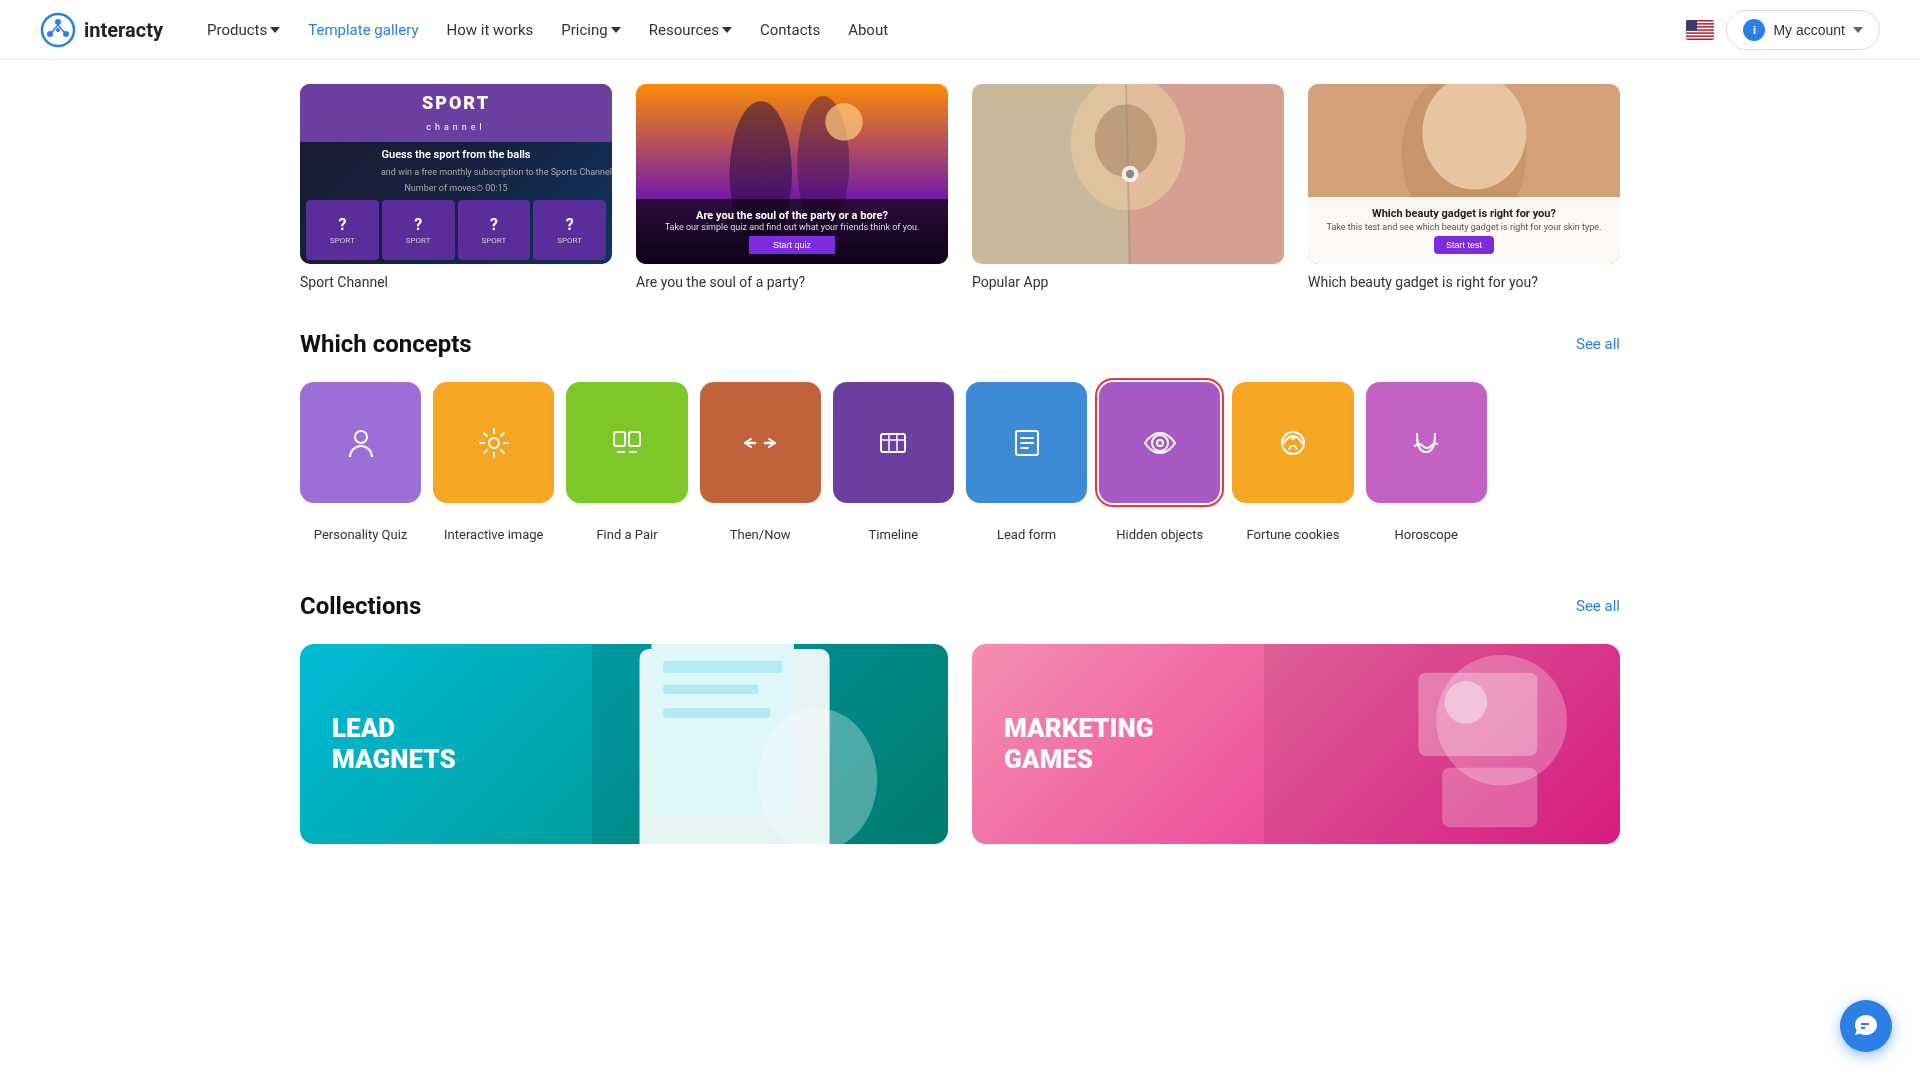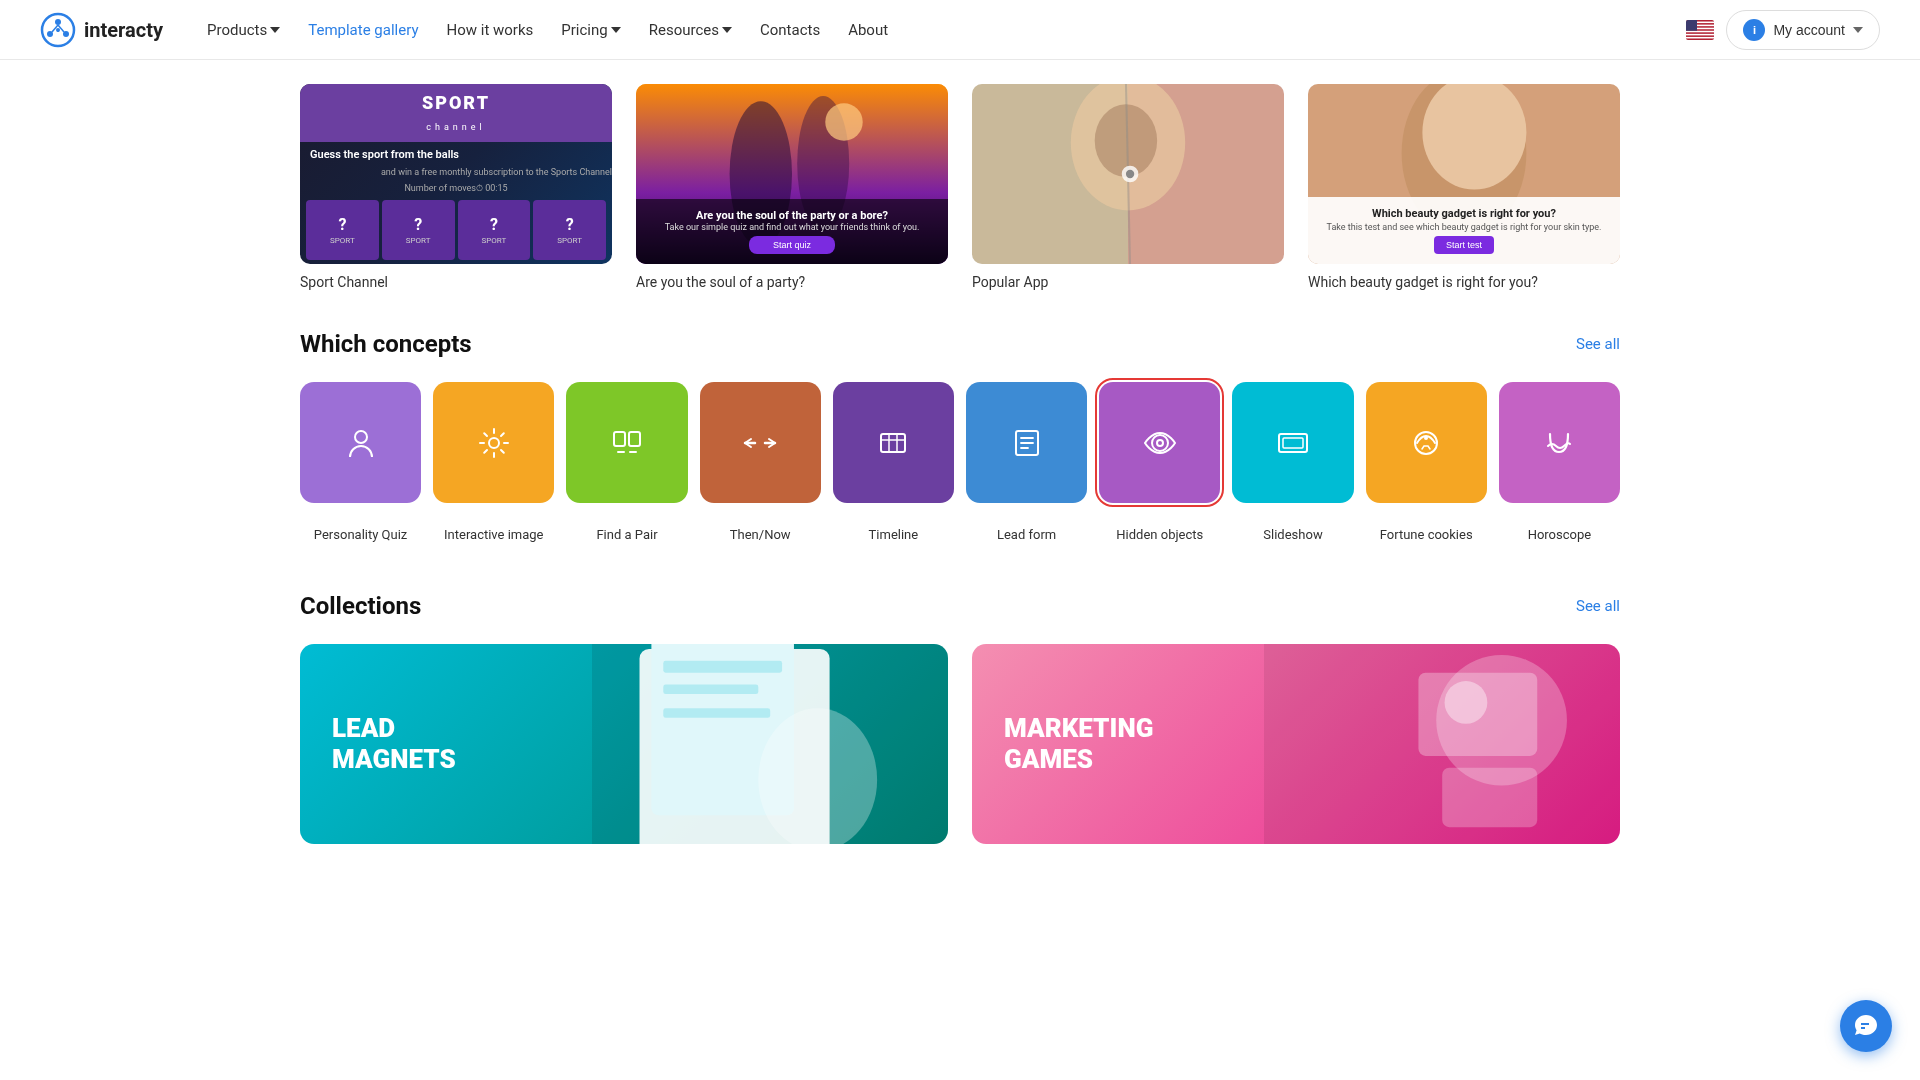--- a/index.html
+++ b/index.html
@@ -21,32 +21,32 @@
 
     
     main { max-width: 1400px; margin: 0 auto; padding: 0 40px; }
 
     
     .top-cards { display: grid; grid-template-columns: repeat(4, 1fr); gap: 24px; padding: 24px 0 32px; }
     .top-card { cursor: pointer; }
     .top-card-img { width: 100%; height: 180px; border-radius: 10px; overflow: hidden; background: #f0f0f0; position: relative; }
     .top-card-img .sport-card-inner { background: linear-gradient(135deg, #1a1a2e 0%, #16213e 50%, #0f3460 100%); width: 100%; height: 100%; display: flex; flex-direction: column; }
     .sport-banner { background: #6b3fa0; color: #fff; font-weight: 900; font-size: 18px; text-align: center; padding: 8px; letter-spacing: 2px; }
-    .sport-question { color: #fff; font-size: 11px; text-align: left; padding: 6px 10px; font-weight: 600; }
+    .sport-question { color: #fff; font-size: 11px; text-align: center; padding: 6px 10px; font-weight: 600; }
     .sport-question-sub { color: #aaa; font-size: 9px; text-align: right; padding-bottom: 4px; }
     .sport-timer { display: flex; justify-content: center; padding: 2px 10px; font-size: 9px; color: #aaa; }
     .sport-grid { display: grid; grid-template-columns: repeat(4, 1fr); gap: 3px; padding: 4px 6px; flex: 1; }
     .sport-cell { background: #5b2d9a; border-radius: 4px; display: flex; flex-direction: column; align-items: center; justify-content: center; padding: 6px 2px; }
     .sport-cell-q { color: #fff; font-size: 16px; font-weight: 700; }
     .sport-cell-label { color: #ccc; font-size: 8px; margin-top: 2px; }
     .party-photo { width: 100%; height: 100%; background: linear-gradient(180deg, #f9a825 0%, #e65100 50%, #6a1b9a 100%); position: relative; display: flex; align-items: flex-end; }
     .party-overlay { position: absolute; bottom: 0; left: 0; right: 0; background: rgba(0,0,0,0.6); padding: 10px; text-align: center; }
     .party-title { color: #fff; font-size: 11px; font-weight: 700; }
     .party-sub-text { color: #ddd; font-size: 9px; }
-    .party-btn { background: #7b2be0; color: #fff; border: none; border-radius: 8px; padding: 4px 24px; font-size: 9px; cursor: pointer; margin-top: 4px; }
+    .party-btn { background: #7b2be0; color: #fff; border: none; border-radius: 0; padding: 4px 24px; font-size: 9px; cursor: pointer; margin-top: 4px; }
     .beauty-btn { background: #7b2be0; color: #fff; border: none; border-radius: 4px; padding: 4px 12px; font-size: 9px; cursor: pointer; margin-top: 4px; }
 
     .top-card-label { font-size: 14px; color: #333; margin-top: 10px; font-weight: 400; }
 
     
     .section-header { display: flex; justify-content: space-between; align-items: center; margin-bottom: 24px; margin-top: 8px; }
     .section-title { font-size: 24px; font-weight: 700; color: #111; }
     .see-all-link { color: #2b7fe5; font-size: 15px; text-decoration: none; cursor: pointer; }
 
     
@@ -326,29 +326,20 @@
         <div class="concept-icon" style="background:#a759c4;outline:2.5px solid #e53935;outline-offset:2px;">
           <svg viewBox="0 0 38 38" fill="none">
               <circle cx="19" cy="19" r="8" stroke="white" stroke-width="2"></circle>
               <circle cx="19" cy="19" r="3" stroke="white" stroke-width="2"></circle>
               <path d="M4 19c0 0 6-10 15-10s15 10 15 10-6 10-15 10S4 19 4 19z" stroke="white" stroke-width="2"></path>
             </svg>
         </div>
         <span class="concept-label">Hidden objects</span>
       </div>
 
-      <div class="concept-item">
-        <div class="concept-icon" style="background:#00bcd4;">
-          <svg viewBox="0 0 38 38" fill="none">
-              <rect x="5" y="10" width="28" height="18" rx="2" stroke="white" stroke-width="2"></rect>
-              <rect x="9" y="14" width="20" height="10" rx="1" stroke="white" stroke-width="1.5"></rect>
-            </svg>
-        </div>
-        <span class="concept-label">Slideshow</span>
-      </div>
 
       <div class="concept-item">
         <div class="concept-icon" style="background:#f5a623;">
           <svg viewBox="0 0 38 38" fill="none">
               <circle cx="19" cy="19" r="11" stroke="white" stroke-width="2"></circle>
               <path d="M10 19c3-5 6-7 9-7s6 2 9 7" stroke="white" stroke-width="2" stroke-linecap="round"></path>
               <circle cx="19" cy="14" r="2" fill="white"></circle>
               <path d="M15 25l2-3h4l2 3" stroke="white" stroke-width="1.5" stroke-linecap="round"></path>
             </svg>
         </div>

